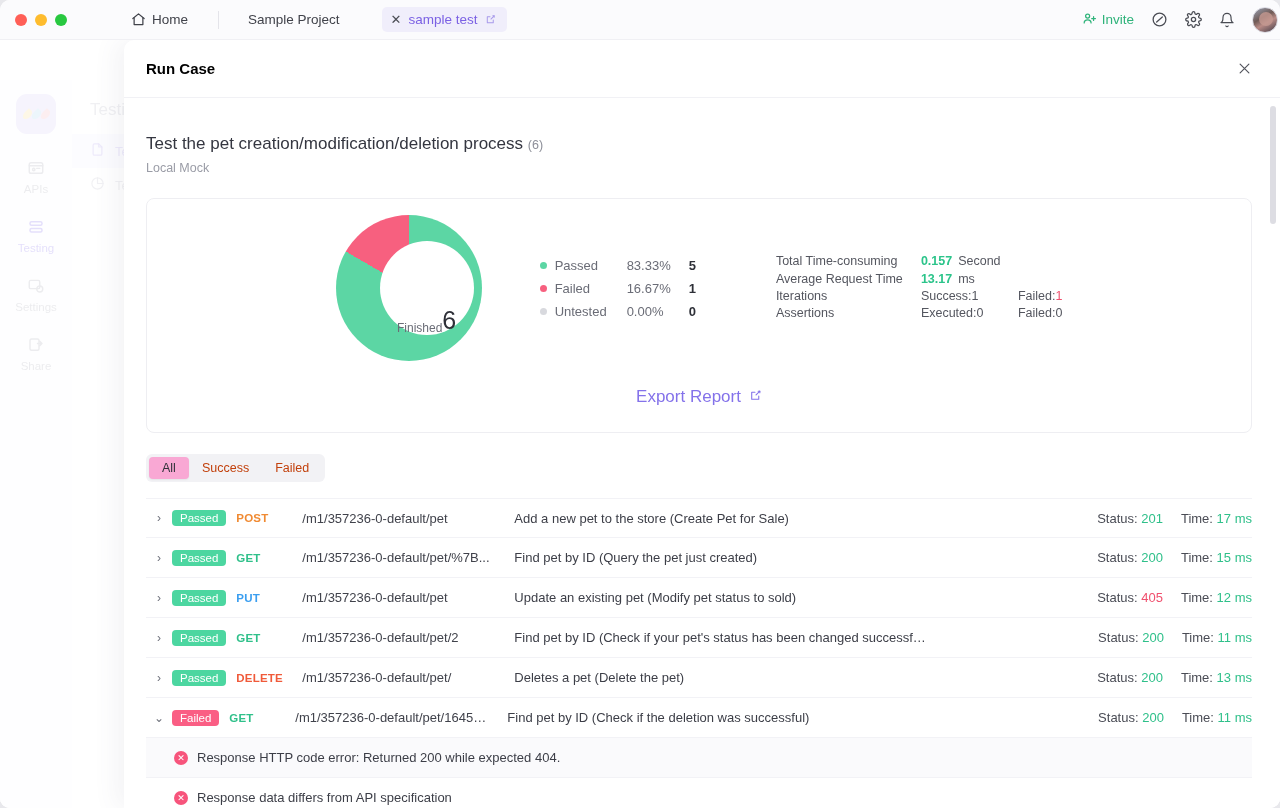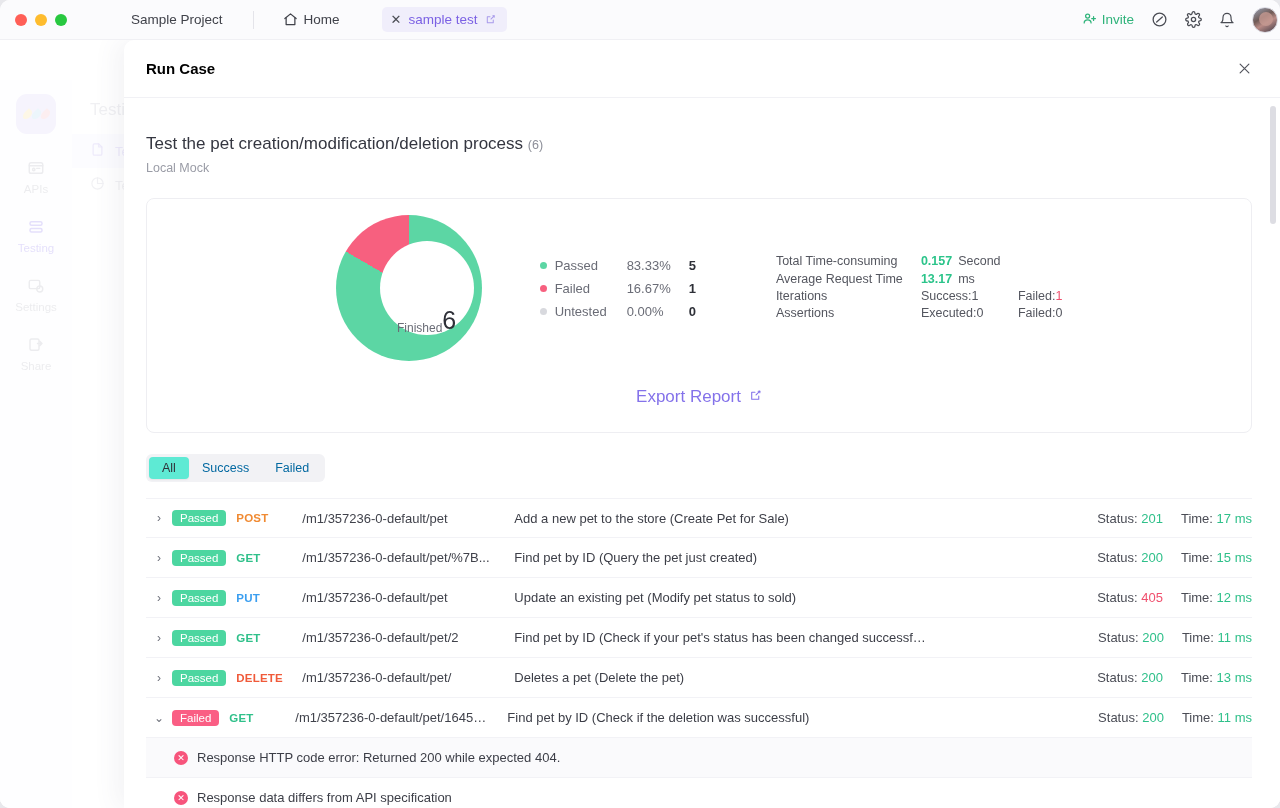--- a/index.html
+++ b/index.html
@@ -212,24 +212,24 @@
     display: inline-flex; align-items: center; gap: 8px;
     color: #8472ea; font-size: 17px; cursor: pointer;
   }
 
   
   .filters {
     margin-top: 21px;
     display: inline-flex; background: #f2f2f5; border-radius: 6px; padding: 3px;
   }
   .filter-btn {
-    font-size: 12.5px; color: #0369a1;
+    font-size: 12.5px; color: #c2410c;
     padding: 4px 13px; border-radius: 4px; cursor: pointer;
   }
-  .filter-btn.active { background: #5eead4; color: #303239; box-shadow: 0 1px 2px rgba(0,0,0,.06); }
+  .filter-btn.active { background: #f9a8d4; color: #303239; box-shadow: 0 1px 2px rgba(0,0,0,.06); }
 
   
   .results { margin-top: 16px; }
   .res-row {
     display: flex; align-items: center;
     height: 40px;
     border-bottom: 1px solid #f2f2f6;
     font-size: 13px;
   }
   .res-row:first-child { border-top: 1px solid #f2f2f6; }
@@ -275,30 +275,30 @@
 
   <div class="topbar">
     <div class="traffic">
       <div class="dot red"></div>
       <div class="dot yellow"></div>
       <div class="dot green"></div>
     </div>
 
     <div class="nav-group">
       <div class="nav-item">
-        <span>Sample Project</span>
-      </div>
-      <div class="nav-item">
         <span class="home-icon">
           <svg width="15" height="15" viewBox="0 0 24 24" fill="none" stroke="#40424a" stroke-width="2" stroke-linecap="round" stroke-linejoin="round">
               <path d="M3 10.5L12 3l9 7.5"></path>
               <path d="M5 9.5V20h14V9.5"></path>
             </svg>
         </span>
         <span>Home</span>
+      </div>
+      <div class="nav-item">
+        <span>Sample Project</span>
       </div>
       <div class="tab-chip">
         <span class="tab-close">✕</span>
         <span>sample test</span>
         <span class="tab-ext">
           <svg width="11" height="11" viewBox="0 0 24 24" fill="none" stroke="#9b8ce8" stroke-width="2.2" stroke-linecap="round" stroke-linejoin="round">
               <path d="M17 4h3v3"></path>
               <path d="M20 4l-7 7"></path>
               <path d="M18 13v6H5V6h6"></path>
             </svg>

